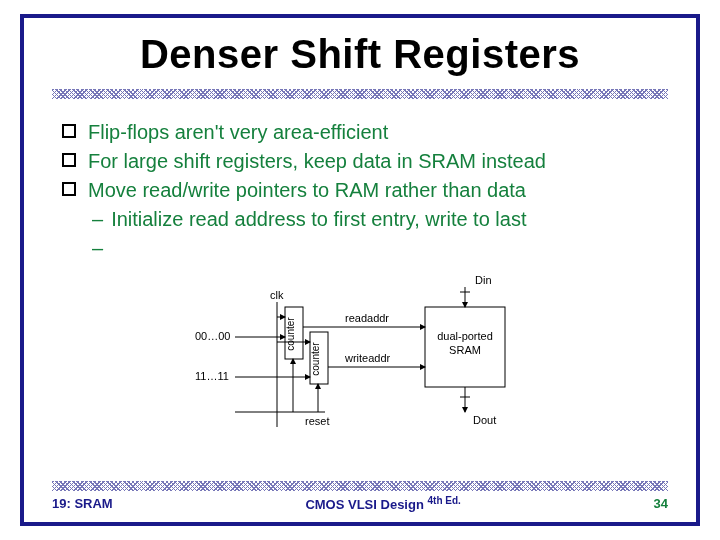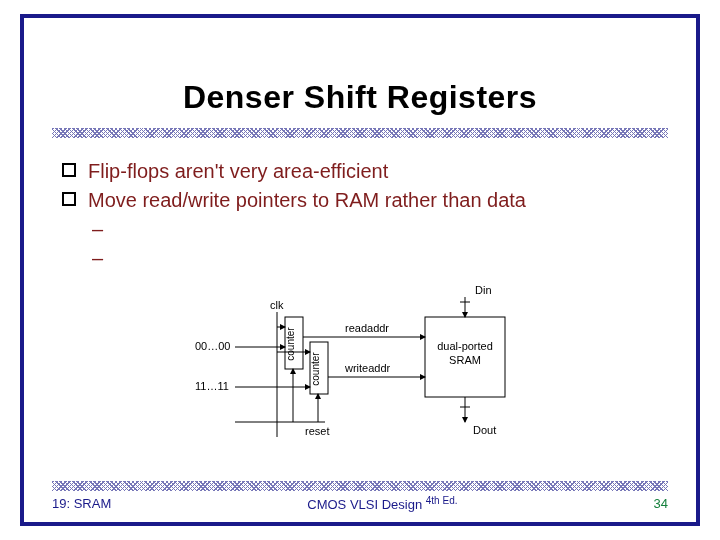--- a/index.html
+++ b/index.html
@@ -15,40 +15,39 @@
     top: 14px;
     left: 20px;
     right: 20px;
     bottom: 14px;
     border: 4px solid #1a1a8a;
     background: #fff;
   }
   .title {
     font-family: "Arial Black", Arial, sans-serif;
     font-weight: 900;
-    font-size: 32px;
+    font-size: 40px;
     text-align: center;
     color: #000;
     padding: 14px 0 6px 0;
     letter-spacing: 0.5px;
-    margin-top: 47px;
   }
   .pattern-bar {
     height: 10px;
     margin: 6px 28px;
     background-image:
       repeating-linear-gradient(45deg, #1e1e8a 0 1px, transparent 1px 3px),
       repeating-linear-gradient(-45deg, #1e1e8a 0 1px, transparent 1px 3px);
     background-color: #fff;
     opacity: 0.6;
   }
   .content {
     padding: 14px 38px 0 38px;
     font-size: 20px;
-    color: #7f1d1d;
+    color: #15803d;
     line-height: 1.35;
   }
   .bullet-row {
     display: flex;
     align-items: flex-start;
     margin-bottom: 2px;
   }
   .checkbox-icon {
     width: 14px;
     height: 14px;
@@ -75,21 +74,21 @@
     position: absolute;
     left: 28px;
     right: 28px;
     bottom: 10px;
   }
   .footer-row {
     display: flex;
     justify-content: space-between;
     align-items: center;
     font-size: 13px;
-    font-weight: normal;
+    font-weight: bold;
     color: #1a1a8a;
     margin-top: 4px;
   }
   .footer-left { color: #1a1a8a; }
   .footer-center { text-align: center; flex: 1; }
   .footer-center sup { font-size: 10px; }
   .footer-right { color: #15803d; }
 </style>
 </head>
 <body>
@@ -99,24 +98,29 @@
   <div class="title">Denser Shift Registers</div>
   <div class="pattern-bar"></div>
 
   <div class="content">
     <div class="bullet-row">
       <span class="checkbox-icon"></span>
       <span>Flip-flops aren't very area-efficient</span>
     </div>
     <div class="bullet-row">
       <span class="checkbox-icon"></span>
+      <span>For large shift registers, keep data in SRAM instead</span>
+    </div>
+    <div class="bullet-row">
+      <span class="checkbox-icon"></span>
       <span>Move read/write pointers to RAM rather than data</span>
     </div>
     <div class="sub-row">
       <span class="dash">–</span>
+      <span>Initialize read address to first entry, write to last</span>
     </div>
     <div class="sub-row">
       <span class="dash">–</span>
     </div>
 
     <div class="diagram">
       <svg width="370" height="165" viewBox="0 0 370 165">
         <defs>
           <marker id="arr" markerWidth="6" markerHeight="6" refX="5" refY="3" orient="auto">
             <path d="M0,0 L6,3 L0,6 Z" fill="#000"></path>

